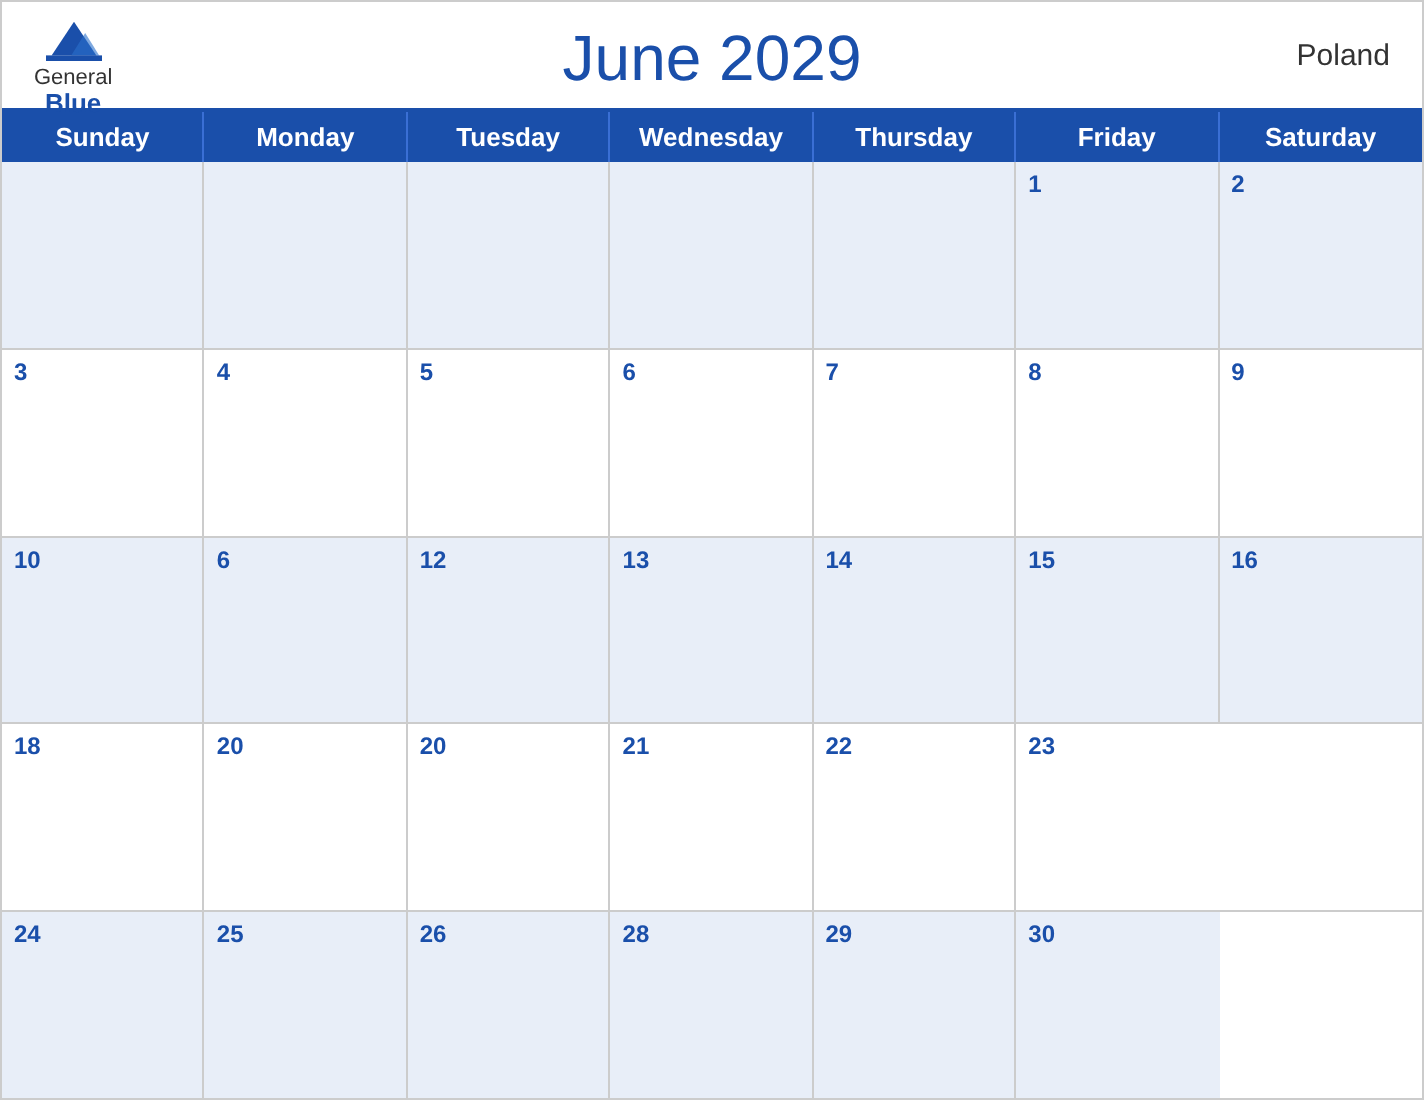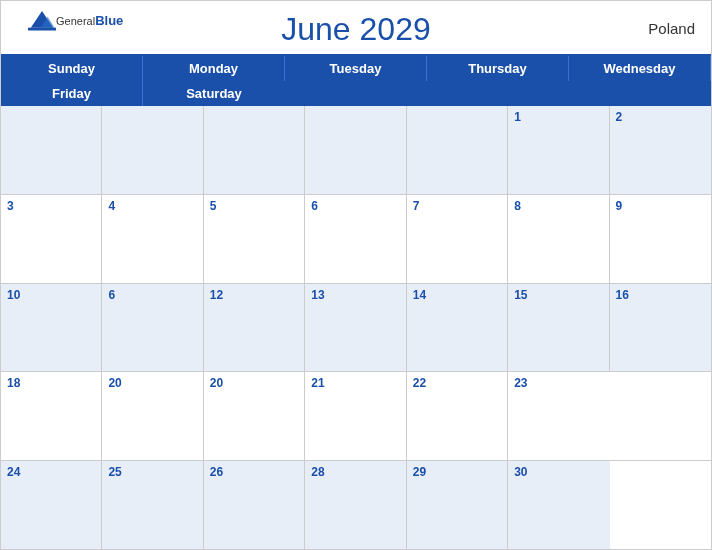--- a/index.html
+++ b/index.html
@@ -20,24 +20,24 @@
     }
     .calendar-header {
       display: flex;
       align-items: center;
       justify-content: center;
       padding: 10px 16px 6px 16px;
       position: relative;
     }
     .logo-area {
       position: absolute;
-      left: 27px;
+      left: 16px;
       top: 8px;
       display: flex;
-      flex-direction: row;
+      flex-direction: column;
       align-items: center;
     }
     .logo-text-general {
       font-size: 11px;
       color: #333;
       font-weight: normal;
       line-height: 1.1;
     }
     .logo-text-blue {
       font-size: 13px;
@@ -67,21 +67,21 @@
       text-align: center;
     }
     .calendar-grid {
       flex: 1;
       display: flex;
       flex-direction: column;
       border-top: 2px solid #1a4faa;
     }
     .day-headers {
       display: grid;
-      grid-template-columns: repeat(5, 1fr);
+      grid-template-columns: repeat(7, 1fr);
       background: #1a4faa;
     }
     .day-header {
       color: #fff;
       text-align: center;
       padding: 5px 0;
       font-size: 13px;
       font-weight: bold;
       border-right: 1px solid #3a6fd4;
     }
@@ -144,22 +144,22 @@
       <span class="logo-text-blue">Blue</span>
     </div>
     <h1 class="calendar-title">June 2029</h1>
     <span class="country-label">Poland</span>
   </div>
   <div class="calendar-grid">
     <div class="day-headers">
     <div class="day-header">Sunday</div>
         <div class="day-header">Monday</div>
         <div class="day-header">Tuesday</div>
+        <div class="day-header">Wednesday</div>
         <div class="day-header">Thursday</div>
-        <div class="day-header">Wednesday</div>
         <div class="day-header">Friday</div>
         <div class="day-header">Saturday</div>
       </div>
     <div class="weeks-container">
     <div class="week-row">
           <div class="day-cell empty"></div>
           <div class="day-cell empty"></div>
           <div class="day-cell empty"></div>
           <div class="day-cell empty"></div>
           <div class="day-cell empty"></div>

